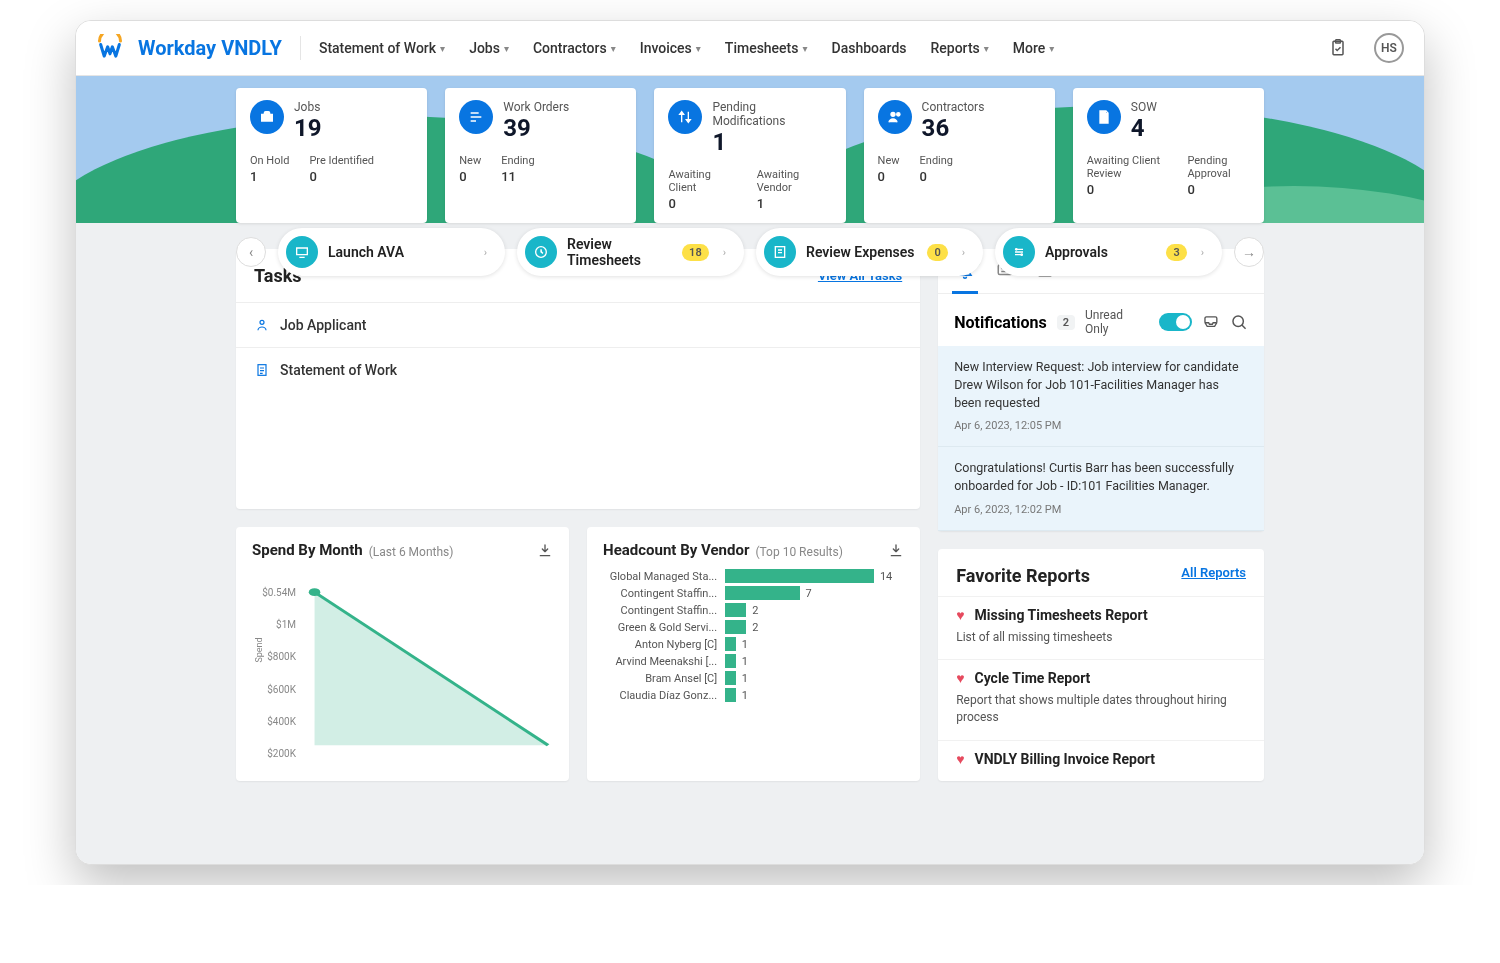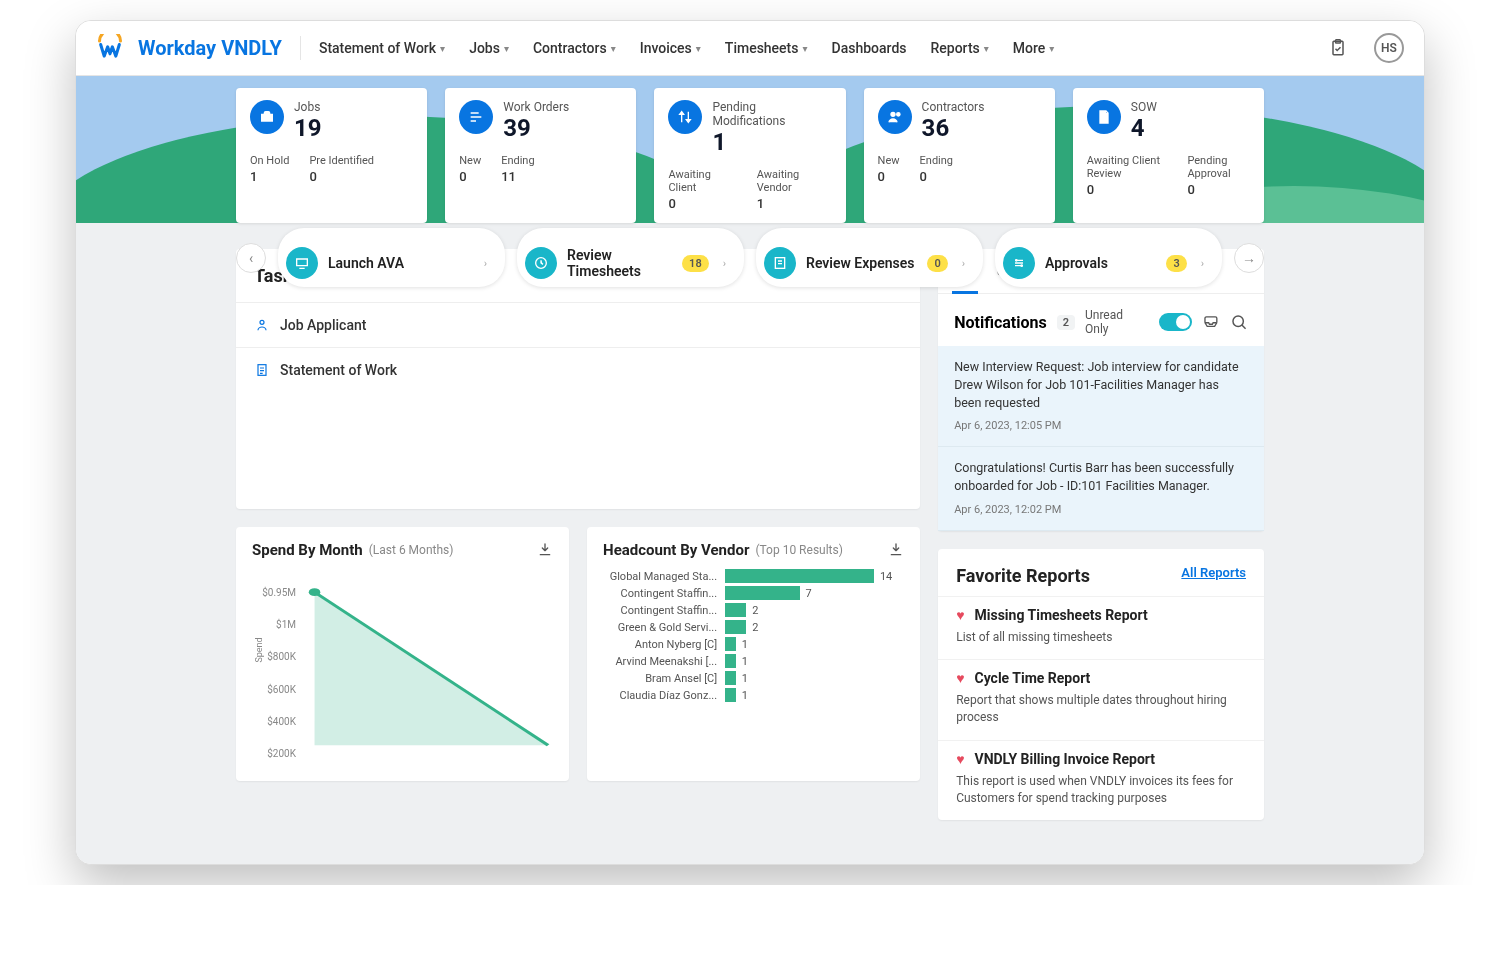--- a/index.html
+++ b/index.html
@@ -31,21 +31,21 @@
 .stat-icon svg { width:16px; height:16px; fill:#fff; }
 .stat-label { font-size:12px; color:#555; }
 .stat-value { font-size:24px; font-weight:700; color:#0f172a; }
 .stat-subs { display:flex; gap:20px; margin-top:12px; }
 .stat-sub { font-size:11px; color:#555; }
 .stat-sub-val { font-size:13px; color:#333; font-weight:500; margin-top:2px;}
 
 
 .pills-wrap { position:absolute; top:152px; left:0; right:0; display:flex; align-items:center; gap:12px; padding:0 160px; z-index:5;}
 .scroll-btn { width:30px; height:30px; border-radius:50%; background:#fff; border:1px solid #ddd; display:flex; align-items:center; justify-content:center; color:#888; cursor:pointer; font-size:14px;}
-.pill { background:#fff; border-radius:26px; padding:19px 14px 8px 8px; display:flex; align-items:center; gap:10px; box-shadow:0 1px 4px rgba(0,0,0,.12); cursor:pointer; flex:1;}
+.pill { background:#fff; border-radius:26px; padding:8px 14px 8px 8px; display:flex; align-items:center; gap:10px; box-shadow:0 1px 4px rgba(0,0,0,.12); cursor:pointer; flex:1;}
 .pill-icon { width:32px; height:32px; border-radius:50%; background:#19b6c9; display:flex; align-items:center; justify-content:center;}
 .pill-icon svg { width:16px; height:16px; fill:#fff; }
 .pill-label { font-size:14px; font-weight:600; color:#222; flex:1;}
 .pill-badge { background:#fde047; color:#555; font-size:11px; padding:2px 7px; border-radius:10px; font-weight:600;}
 .pill-chev { color:#aaa; font-size:11px; padding:0 4px;}
 
 
 .body { position:absolute; top:202px; left:0; right:0; bottom:0; background:#eef0f2; padding:26px 160px 0 160px; display:flex; gap:18px; overflow:hidden;}
 .col-left { flex:2.1; display:flex; flex-direction:column; gap:18px; min-width:0;}
 .col-right { flex:1; display:flex; flex-direction:column; gap:18px; min-width:0;}
@@ -56,21 +56,21 @@
 .tasks-head { display:flex; justify-content:space-between; padding:16px 18px; align-items:center;}
 .tasks-title { font-size:18px; font-weight:700; color:#222;}
 .link { color:#0875e1; font-size:13px; text-decoration:underline; cursor:pointer; font-weight:600;}
 .task-row { padding:14px 18px; border-top:1px solid #eee; display:flex; align-items:center; gap:10px; font-size:14px; color:#333; cursor:pointer; font-weight:500;}
 .task-row svg { width:16px; height:16px; fill:none; stroke:#0875e1; stroke-width:1.8;}
 .tasks-panel { min-height:260px; }
 
 
 .charts-row { display:flex; gap:18px; }
 .chart-panel { flex:1; padding:14px 16px; }
-.chart-head { display:flex; align-items:center; gap:6px; margin-bottom:8px;}
+.chart-head { display:flex; align-items:flex-end; gap:6px; margin-bottom:8px;}
 .chart-title { font-size:15px; font-weight:700; color:#222;}
 .chart-sub { font-size:12px; color:#888;}
 .dl-icon { margin-left:auto; cursor:pointer; color:#555;}
 
 
 .line-chart { position:relative; height:200px; padding-left:50px; }
 .y-ticks { position:absolute; left:0; top:0; height:100%; width:48px; display:flex; flex-direction:column; justify-content:space-between; font-size:10px; color:#888; text-align:right; padding:20px 4px 8px 0;}
 .y-axis-label { position:absolute; left:-6px; top:50%; transform:rotate(-90deg) translateX(22px); font-size:9px; color:#888;}
 .plot { position:absolute; left:50px; right:0; top:20px; bottom:8px; }
 .plot svg { width:100%; height:100%; overflow:visible;}
@@ -365,21 +365,21 @@
           <div class="chart-head">
             <span class="chart-title">Spend By Month</span>
             <span class="chart-sub">(Last 6 Months)</span>
             <svg class="dl-icon" width="16" height="16" viewBox="0 0 24 24" fill="#555">
                 <path d="M12 3v10m0 0l-4-4m4 4l4-4M5 19h14" stroke="#555" stroke-width="2" fill="none" stroke-linecap="round"></path>
               </svg>
           </div>
           <div class="line-chart">
             <div class="y-axis-label">Spend</div>
             <div class="y-ticks" id="yticks">
-                <div>$0.95M</div>
+                <div>$0.54M</div>
                 <div>$1M</div>
                 <div>$800K</div>
                 <div>$600K</div>
                 <div>$400K</div>
                 <div>$200K</div>
               </div>
             <div class="plot">
               <svg viewBox="0 0 100 100" preserveAspectRatio="none">
                 <polygon points="5,3 98,92 5,92" fill="#34b38a" fill-opacity="0.22"></polygon>
                 <polyline points="5,3 98,92" stroke="#34b38a" stroke-width="1.5" fill="none"></polyline>
@@ -525,19 +525,18 @@
                 <span class="heart">♥</span>
                 <span>Cycle Time Report</span>
               </div>
               <div class="report-desc">Report that shows multiple dates throughout hiring process</div>
             </div>
             <div class="report-item">
               <div class="report-title-row">
                 <span class="heart">♥</span>
                 <span>VNDLY Billing Invoice Report</span>
               </div>
-              <div class="report-desc">This report is used when VNDLY invoices its fees for Customers for spend tracking purposes</div>
             </div>
           </div>
       </div>
     </div>
   </div>
 </div>
 
 </body></html>

